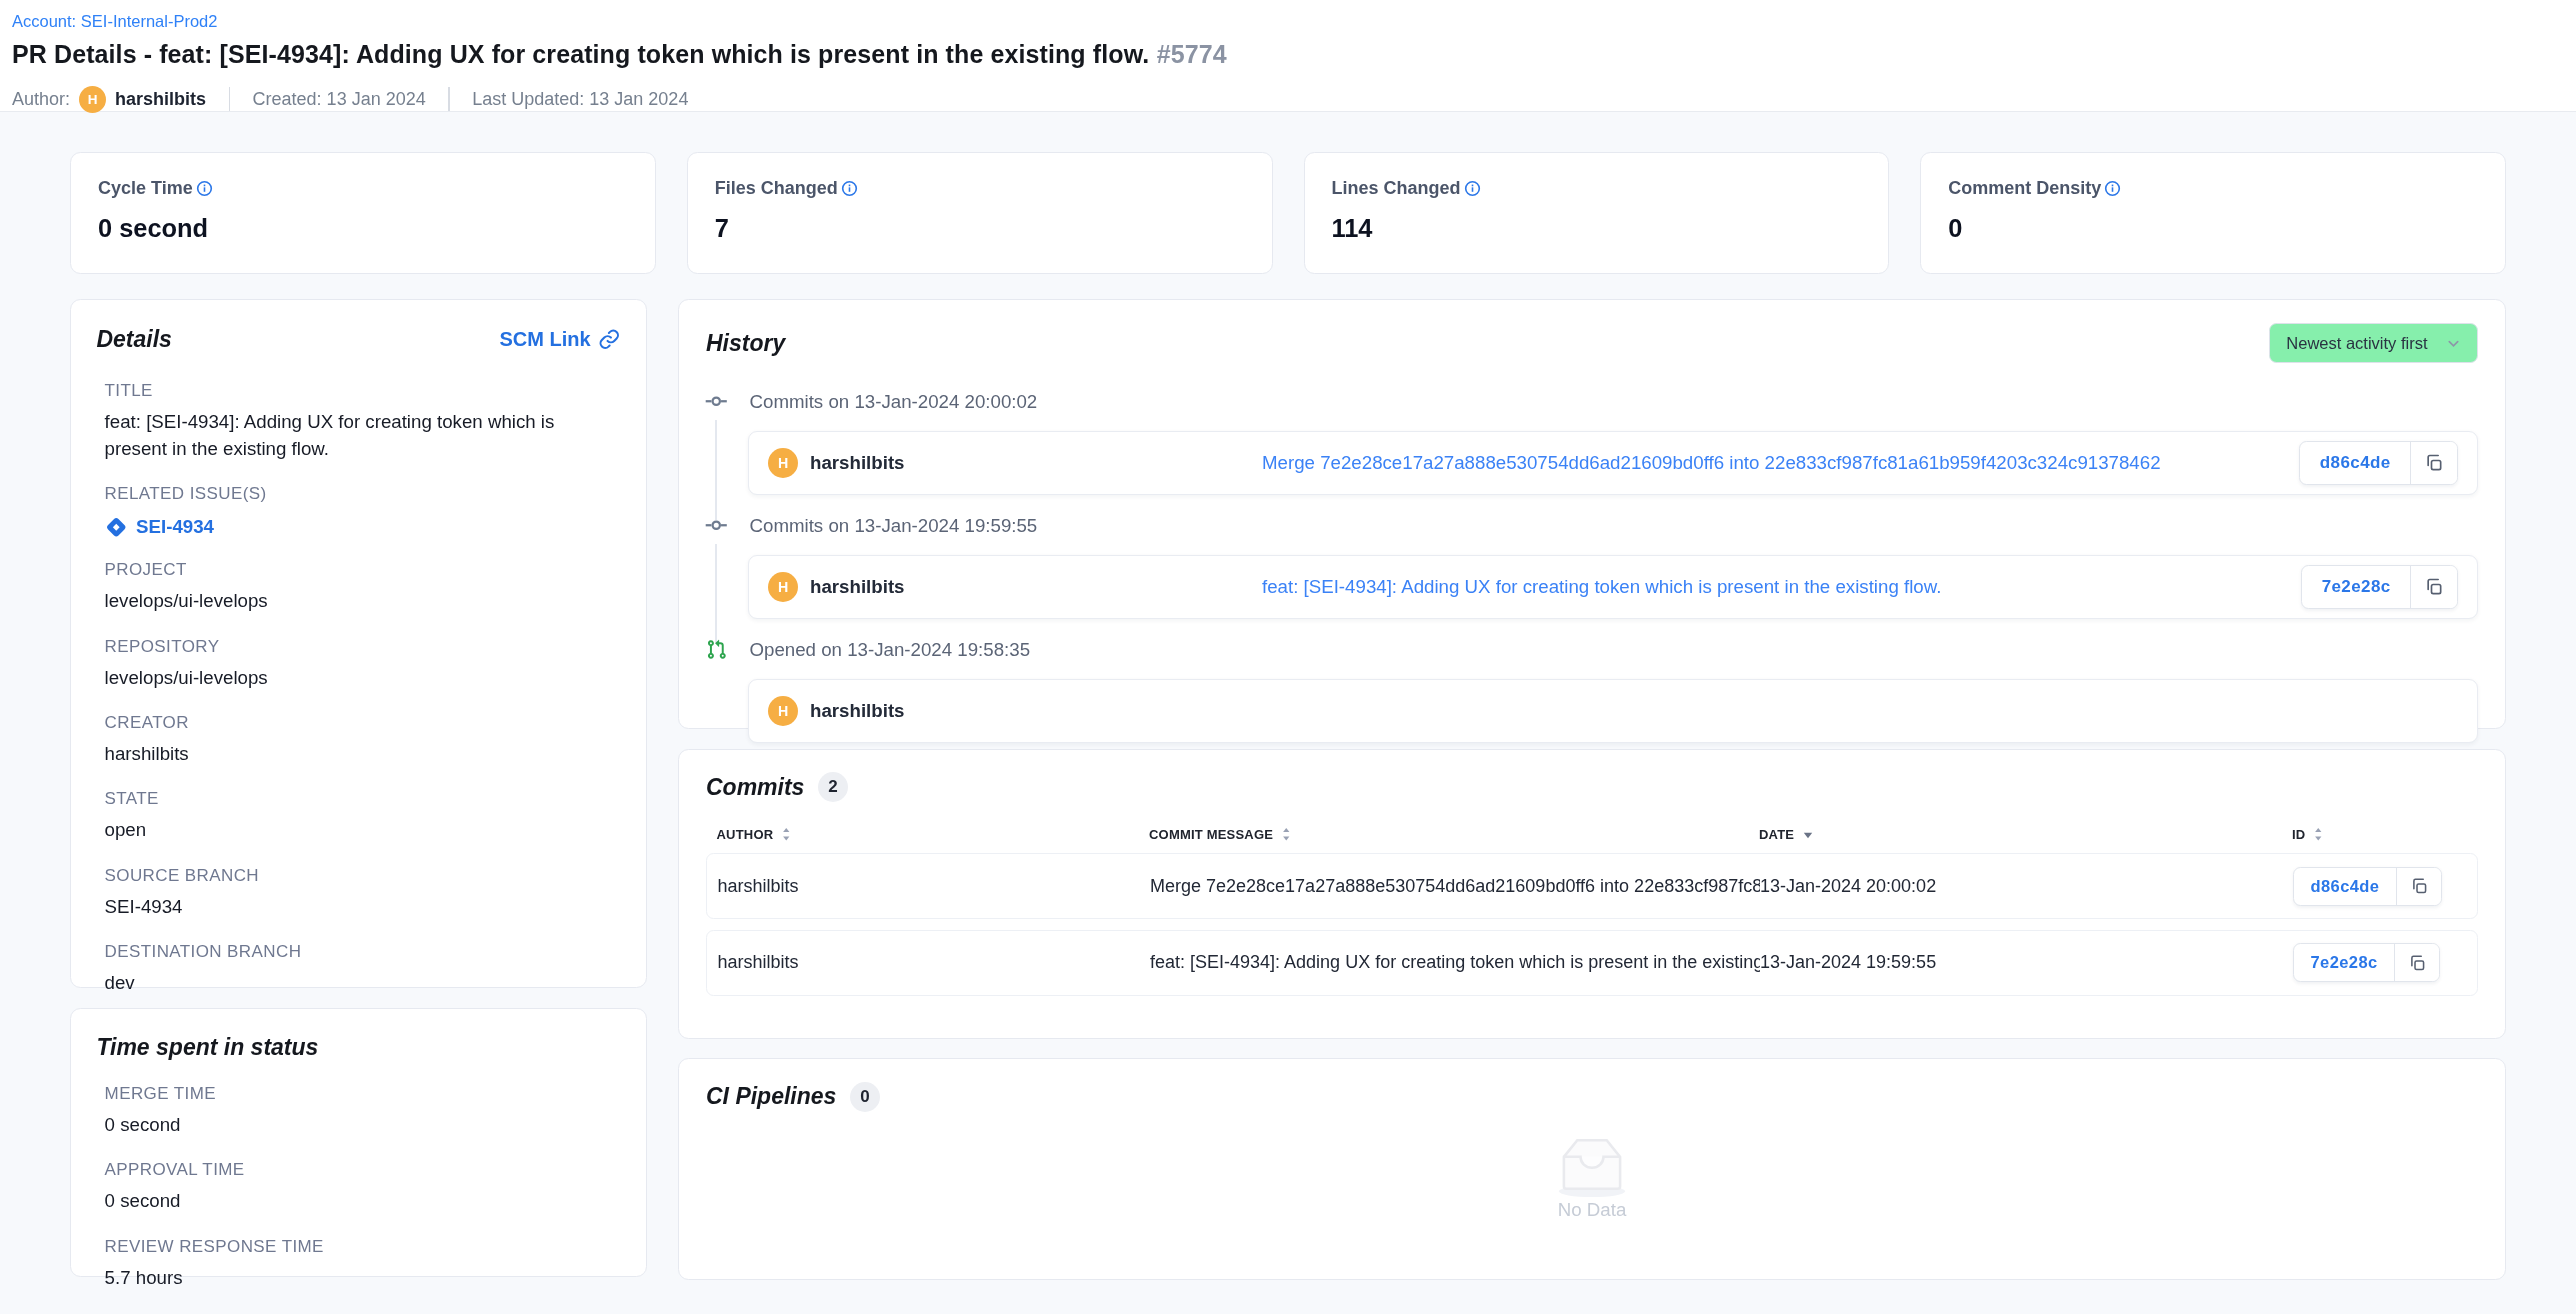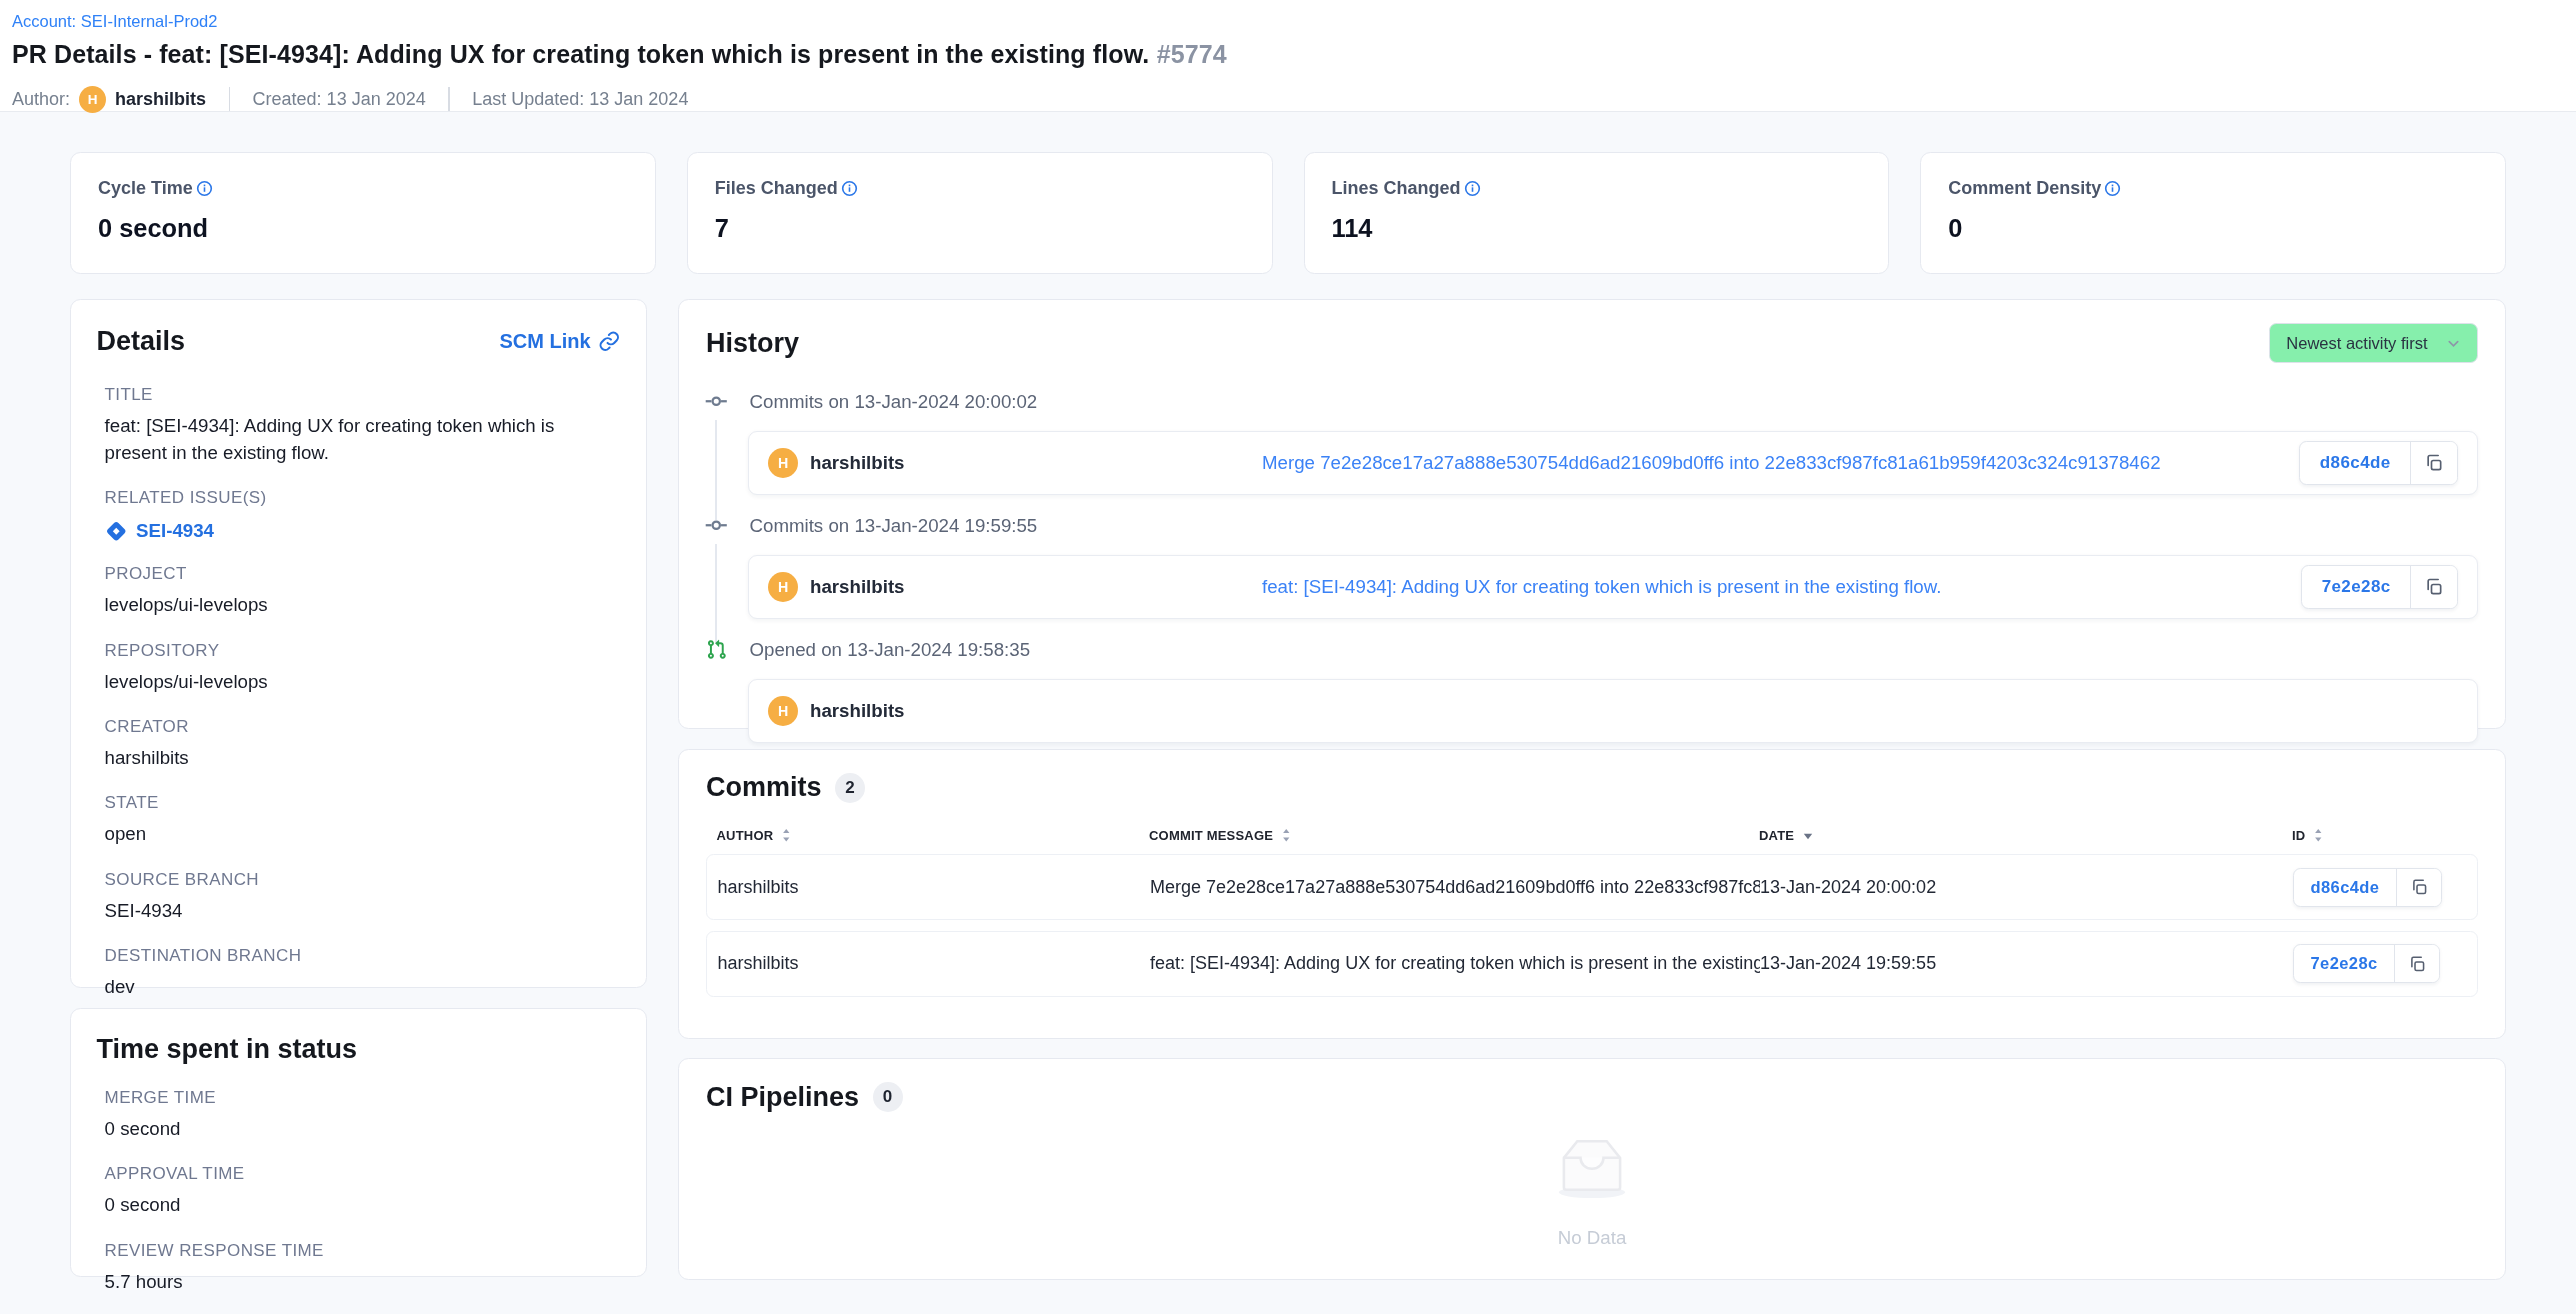--- a/index.html
+++ b/index.html
@@ -25,21 +25,21 @@
   .metrics-row { display:flex; gap:31px; margin-bottom:25.4px; }
   .metric-card { flex:1; background:#fff; border:1.5px solid #e6e9f0; border-radius:10.5px; height:122px; padding:25.4px 0 0 27px; }
   .metric-label { font-size:18px; font-weight:600; color:#4b5569; display:flex; align-items:center; gap:3px; }
   .metric-value { font-size:25.4px; font-weight:700; color:#0d1220; margin-top:15px; }
 
   .columns { display:flex; gap:31px; align-items:flex-start; }
   .left-col { width:577px; flex-shrink:0; display:flex; flex-direction:column; gap:19.5px; }
   .right-col { flex:1; display:flex; flex-direction:column; gap:19.5px; min-width:0; }
 
   .card { background:#fff; border:1.5px solid #e6e9f0; border-radius:10.5px; }
-  .card-heading { font-size:27px; font-weight:700; color:#15181e; }
+  .card-heading { font-size:23px; font-weight:700; color:#15181e;font-style:italic; }
 
   
   .details-card { padding:25.4px; height:689px; }
   .time-card { padding:25.4px; height:269px; }
   .details-head { display:flex; justify-content:space-between; align-items:center; margin-bottom:28.4px; }
   .scm-link { display:flex; align-items:center; gap:7.5px; color:#2470e0; font-size:20px; font-weight:700; cursor:pointer; }
   .detail-field { margin-left:8.2px; margin-bottom:22px; }
   .detail-label { font-size:17px; color:#6f7890; letter-spacing:0.4px; margin-bottom:8.2px; }
   .detail-value { font-size:18.7px; color:#171b26; line-height:1.4; }
   .issue-link { display:flex; align-items:center; gap:9px; color:#2470e0; font-size:18.7px; font-weight:700; margin-top:12px; cursor:pointer; }
@@ -79,21 +79,21 @@
   .thead { margin-bottom:3px; }
   .th { font-size:13px; font-weight:700; color:#20242e; letter-spacing:0.2px; display:flex; align-items:center; gap:7.5px; cursor:pointer; }
   .th:first-child, .trow > :first-child { padding-left:10.5px; }
   .trow { background:#fff; border:1.5px solid #edf0f5; border-radius:7.5px; height:66px; margin-top:10.5px; }
   .td { font-size:18px; color:#222835; }
   .td.msg { white-space:nowrap; overflow:hidden; padding-right:18px; }
 
   
   .ci-card { padding:22.5px 27px; height:222px; }
   .empty-state { display:flex; flex-direction:column; align-items:center; margin-top:18px; }
-  .empty-text { font-size:18.7px; color:#c6ccd6; margin-top:27px; }
+  .empty-text { font-size:18.7px; color:#c6ccd6; margin-top:0; }
 </style>
 </head>
 <body>
 
 <header class="topbar">
   <a class="account-link">Account: SEI-Internal-Prod2</a>
   <h1 class="page-title"><span>PR Details - feat: [SEI-4934]: Adding UX for creating token which is present in the existing flow.</span><span class="pr-number">#5774</span></h1>
   <div class="author-row">
     <span>Author:</span>
     <span class="avatar sm">H</span>

